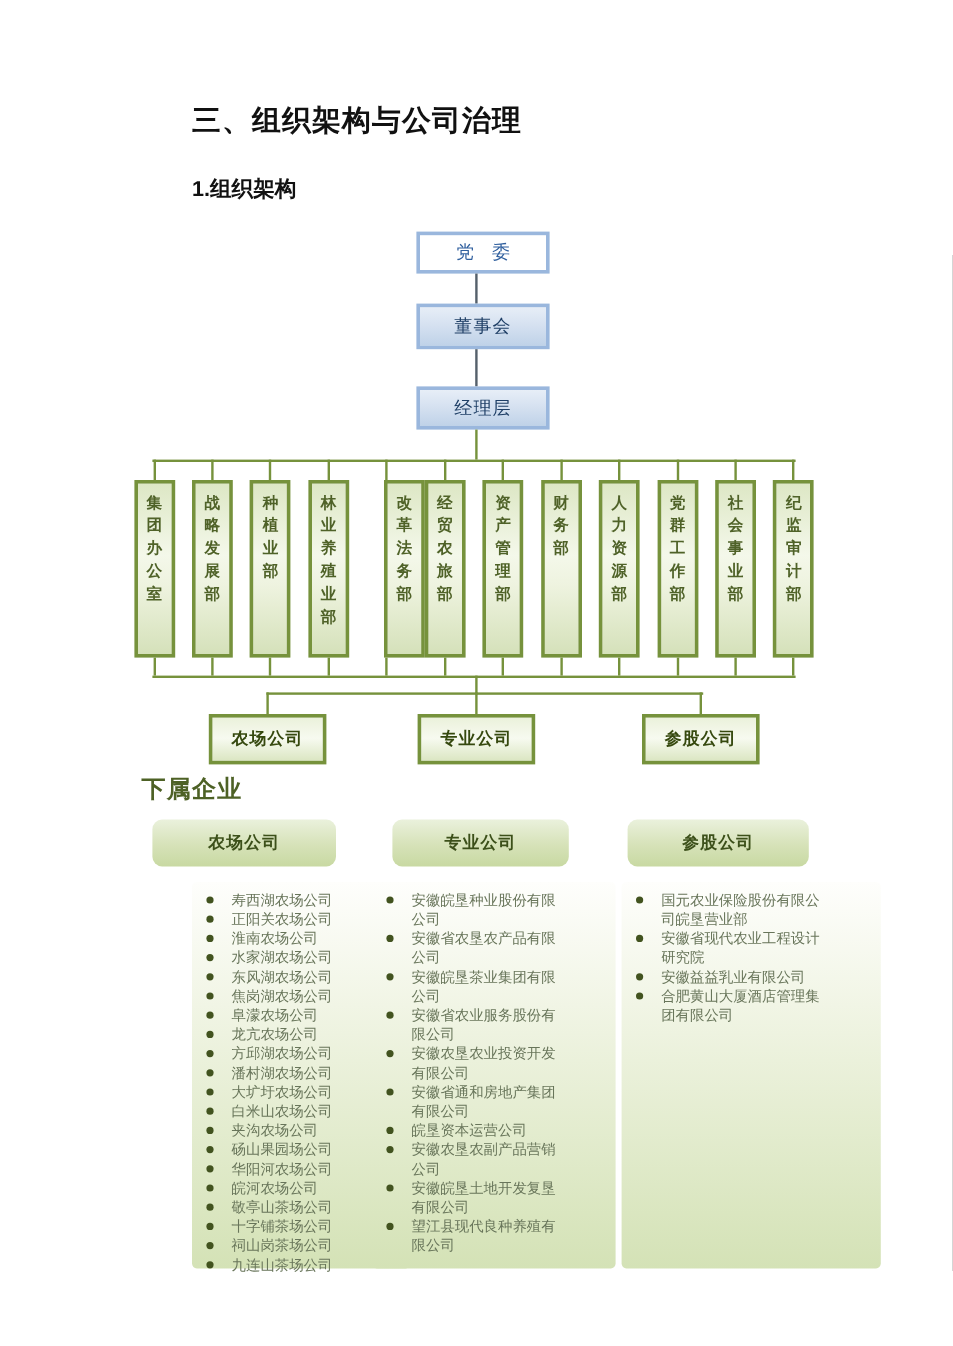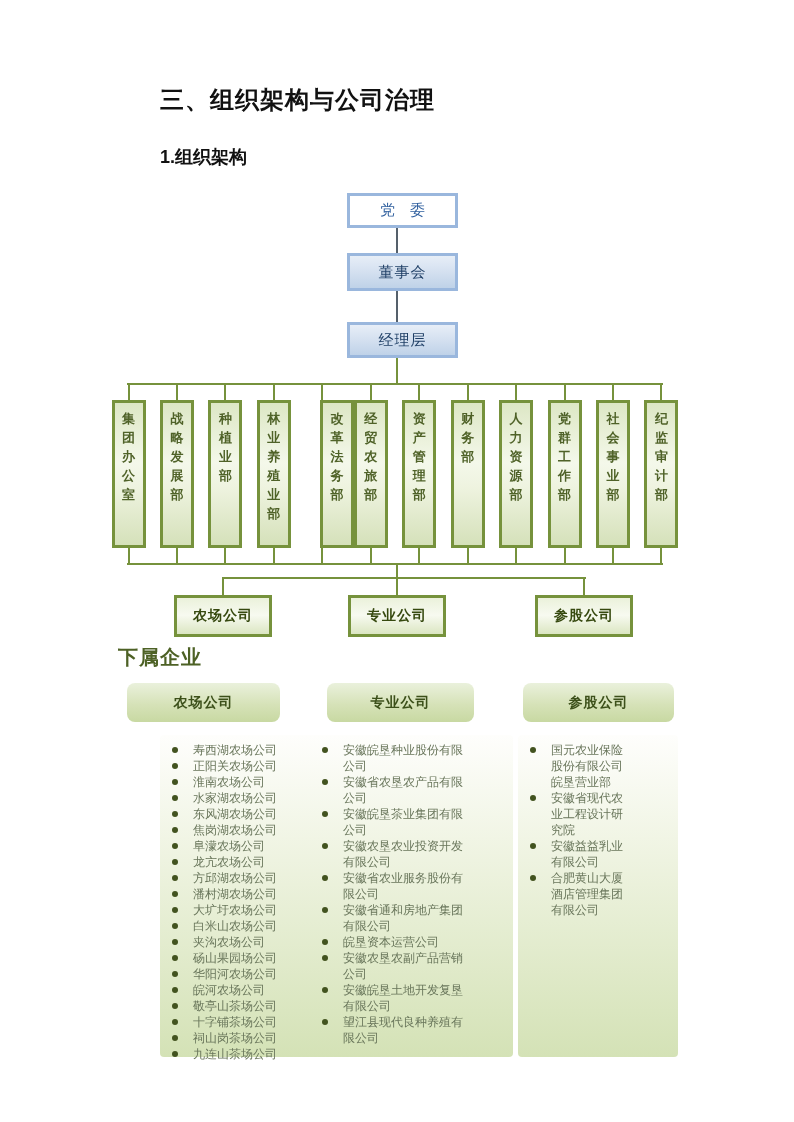--- a/index.html
+++ b/index.html
@@ -185,31 +185,31 @@
           <li><span class="dot"></span><span>祠山岗茶场公司</span></li>
           <li><span class="dot"></span><span>九连山茶场公司</span></li>
         </ul>
       </div>
       <div class="col-header" style="left: 127px; width: 153px;">农场公司</div>
       <div class="panel" style="left: 310px; width: 203px;">
         <ul>
           <li><span class="dot"></span><span>安徽皖垦种业股份有限公司</span></li>
           <li><span class="dot"></span><span>安徽省农垦农产品有限公司</span></li>
           <li><span class="dot"></span><span>安徽皖垦茶业集团有限公司</span></li>
+          <li><span class="dot"></span><span>安徽省农业服务股份有限公司</span></li>
           <li><span class="dot"></span><span>安徽农垦农业投资开发有限公司</span></li>
-          <li><span class="dot"></span><span>安徽省农业服务股份有限公司</span></li>
           <li><span class="dot"></span><span>安徽省通和房地产集团有限公司</span></li>
           <li><span class="dot"></span><span>皖垦资本运营公司</span></li>
           <li><span class="dot"></span><span>安徽农垦农副产品营销公司</span></li>
           <li><span class="dot"></span><span>安徽皖垦土地开发复垦有限公司</span></li>
           <li><span class="dot"></span><span>望江县现代良种养殖有限公司</span></li>
         </ul>
       </div>
       <div class="col-header" style="left: 327px; width: 147px;">专业公司</div>
-      <div class="panel" style="left: 518px; width: 160px;">
+      <div class="panel" style="left: 518px; width: 216px;">
         <ul>
           <li><span class="dot"></span><span>国元农业保险股份有限公司皖垦营业部</span></li>
           <li><span class="dot"></span><span>安徽省现代农业工程设计研究院</span></li>
           <li><span class="dot"></span><span>安徽益益乳业有限公司</span></li>
           <li><span class="dot"></span><span>合肥黄山大厦酒店管理集团有限公司</span></li>
         </ul>
       </div>
       <div class="col-header" style="left: 523px; width: 151px;">参股公司</div>
     </div>
 

